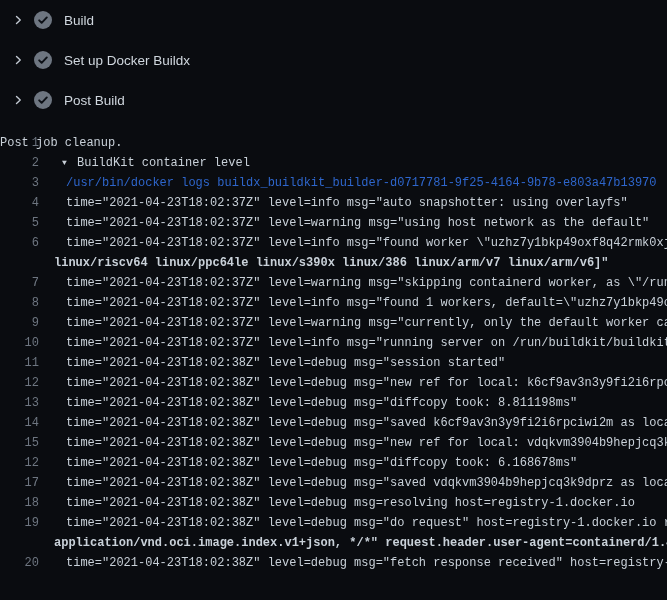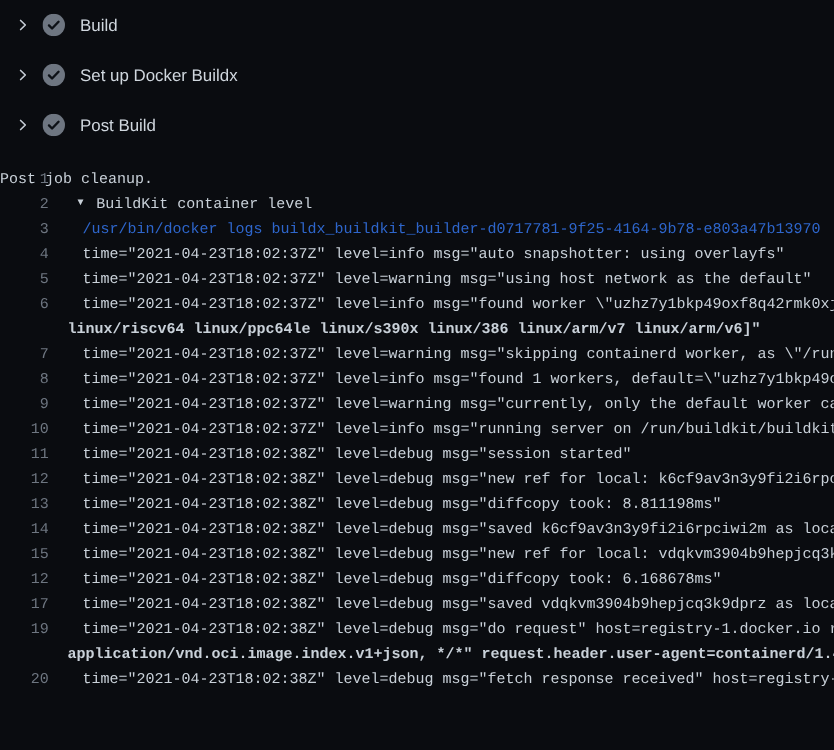--- a/index.html
+++ b/index.html
@@ -141,16 +141,17 @@
     <div class="log-line detail"><span class="num">8</span><span class="text">time="2021-04-23T18:02:37Z" level=info msg="found 1 workers, default=\"uzhz7y1bkp49o</span></div>
     <div class="log-line detail"><span class="num">9</span><span class="text">time="2021-04-23T18:02:37Z" level=warning msg="currently, only the default worker ca</span></div>
     <div class="log-line detail"><span class="num">10</span><span class="text">time="2021-04-23T18:02:37Z" level=info msg="running server on /run/buildkit/buildkit</span></div>
     <div class="log-line detail"><span class="num">11</span><span class="text">time="2021-04-23T18:02:38Z" level=debug msg="session started"</span></div>
     <div class="log-line detail"><span class="num">12</span><span class="text">time="2021-04-23T18:02:38Z" level=debug msg="new ref for local: k6cf9av3n3y9fi2i6rpc</span></div>
     <div class="log-line detail"><span class="num">13</span><span class="text">time="2021-04-23T18:02:38Z" level=debug msg="diffcopy took: 8.811198ms"</span></div>
     <div class="log-line detail"><span class="num">14</span><span class="text">time="2021-04-23T18:02:38Z" level=debug msg="saved k6cf9av3n3y9fi2i6rpciwi2m as loca</span></div>
     <div class="log-line detail"><span class="num">15</span><span class="text">time="2021-04-23T18:02:38Z" level=debug msg="new ref for local: vdqkvm3904b9hepjcq3k</span></div>
     <div class="log-line detail"><span class="num">12</span><span class="text">time="2021-04-23T18:02:38Z" level=debug msg="diffcopy took: 6.168678ms"</span></div>
     <div class="log-line detail"><span class="num">17</span><span class="text">time="2021-04-23T18:02:38Z" level=debug msg="saved vdqkvm3904b9hepjcq3k9dprz as loca</span></div>
+    <div class="log-line detail"><span class="num">18</span><span class="text">time="2021-04-23T18:02:38Z" level=debug msg=resolving host=registry-1.docker.io</span></div>
     <div class="log-line detail"><span class="num">19</span><span class="text">time="2021-04-23T18:02:38Z" level=debug msg="do request" host=registry-1.docker.io r</span></div>
     <div class="log-line wrap"><span class="text">application/vnd.oci.image.index.v1+json, */*" request.header.user-agent=containerd/1.4</span></div>
     <div class="log-line detail"><span class="num">20</span><span class="text">time="2021-04-23T18:02:38Z" level=debug msg="fetch response received" host=registry-</span></div>
   </div>
 
 </body></html>

